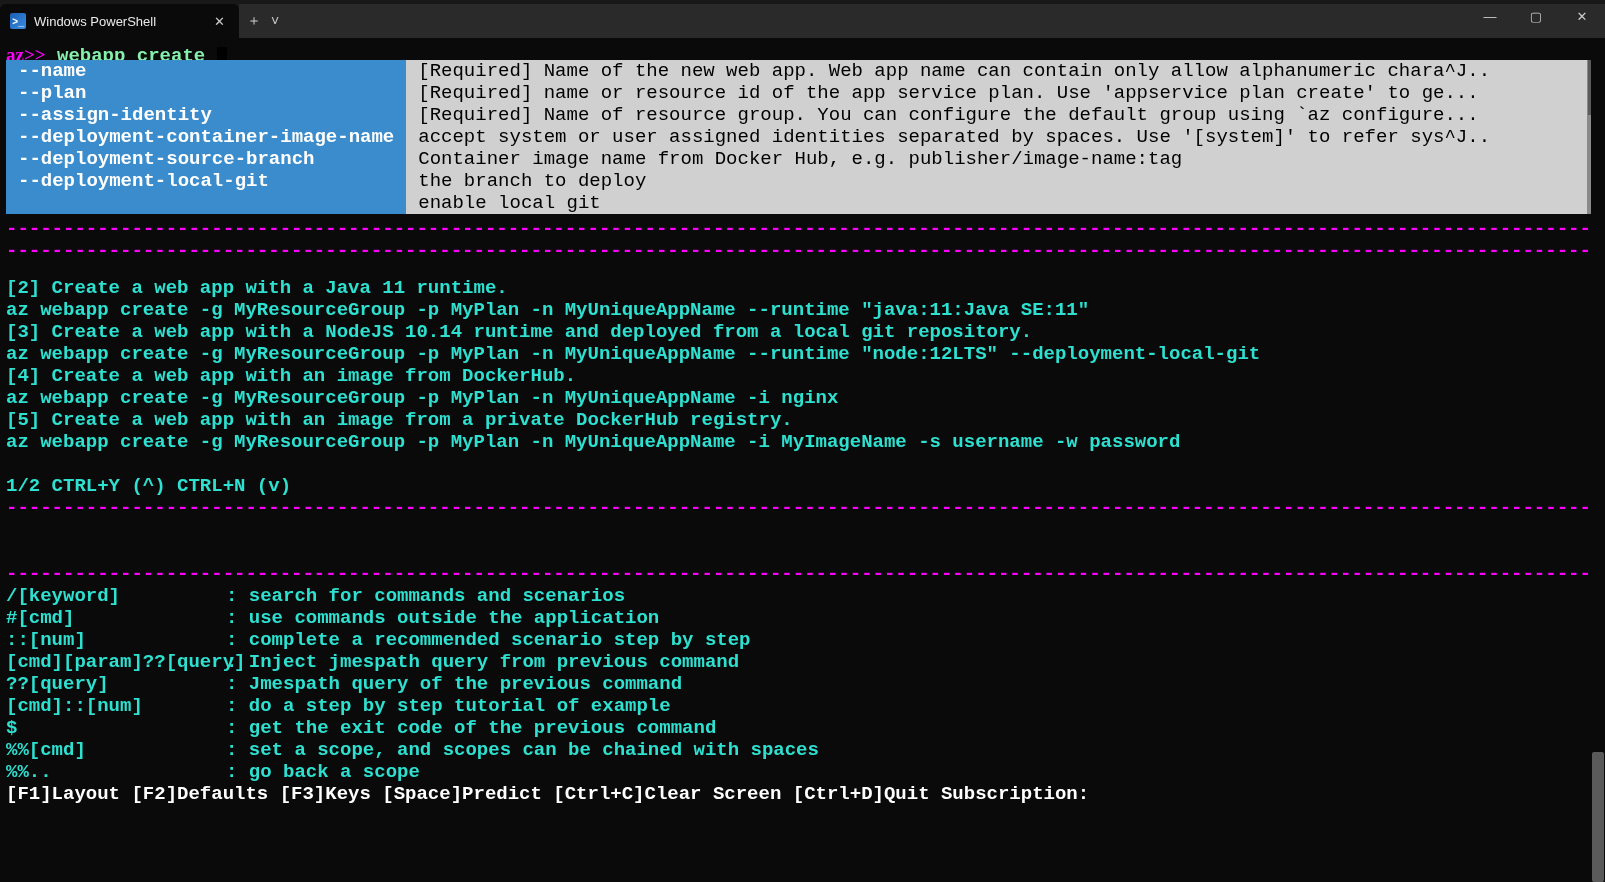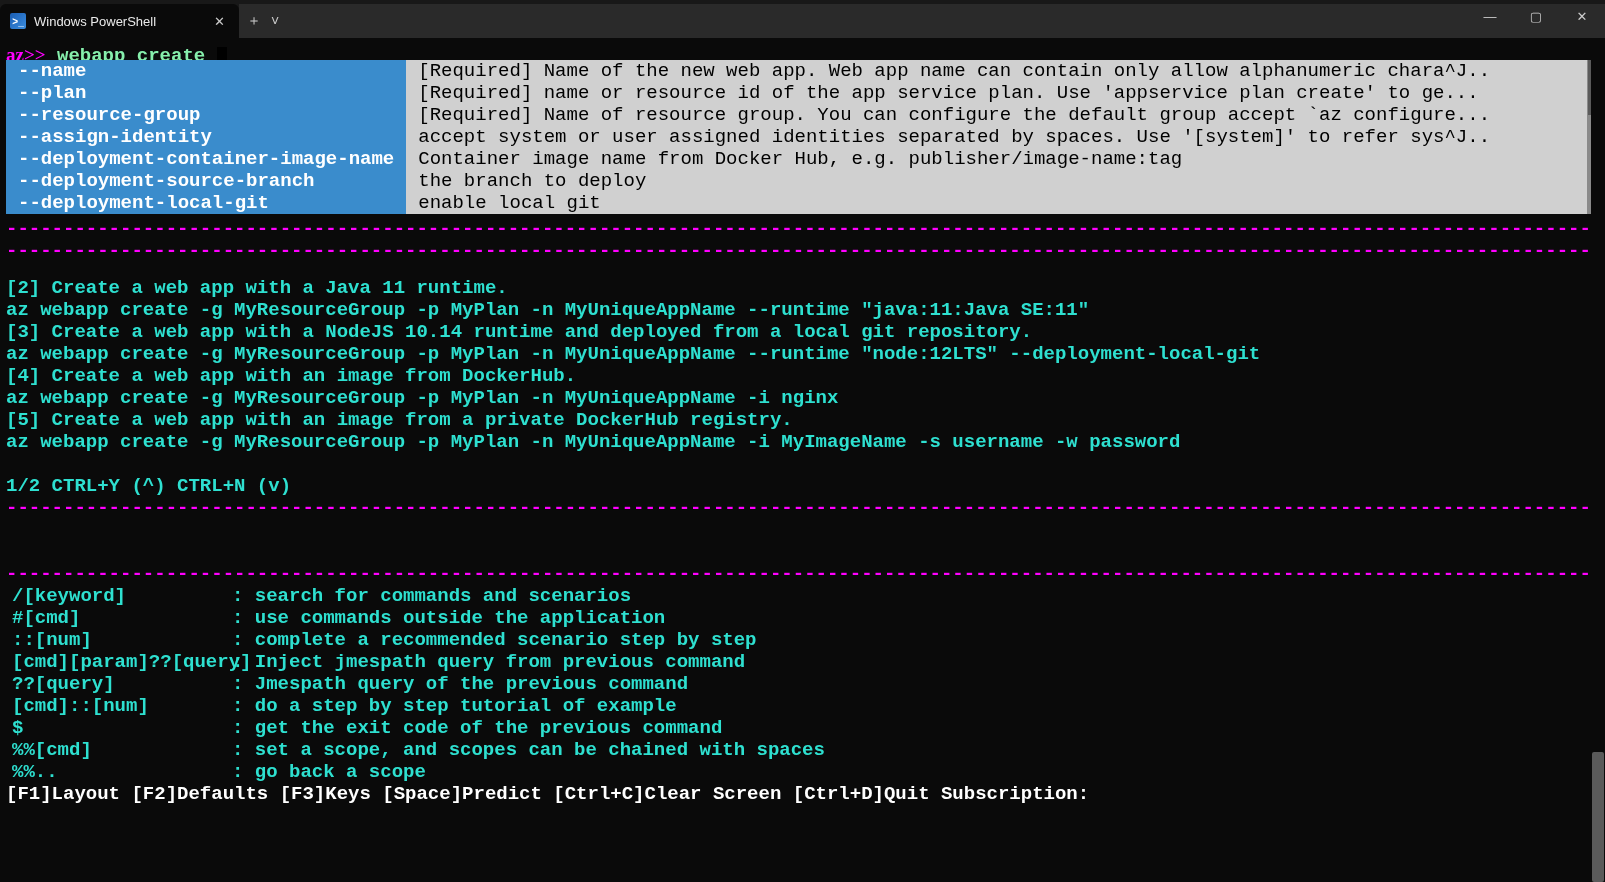--- a/index.html
+++ b/index.html
@@ -129,21 +129,21 @@
     font-weight: bold;
   }
 
   .title-line { color: var(--cyan); padding: 0 6px; font-weight:bold;}
   .star { color: var(--magenta); font-weight:bold;}
 
   .example-block { padding: 0 6px; color: var(--cyan); font-weight:bold;margin-top:15px;}
   .example-block .line { }
 
   .help-block { padding: 0 6px; color: var(--cyan); font-weight:bold;}
-  .help-row .key { display:inline-block; width: 220px; margin-left: 6px;}
+  .help-row .key { display:inline-block; width: 220px;}
   .footer-line {
     padding: 0 6px; color: #ffffff; font-weight:bold;
   }
   .main-scroll {
     position:absolute; right:0; top:38px; bottom:0; width:14px;
     background:#0a0a0a;
   }
   .main-scroll .thumb{
     position:absolute; left:1px; right:1px; bottom:0; height:130px;
     background:#5a5a5a;
@@ -172,30 +172,29 @@
 </div>
 
 <div class="terminal">
 
   <div class="prompt-line line"><span class="prompt">az&gt;&gt;</span><span class="cmd"> webapp create </span><span class="cursor"></span></div>
 
   <div class="suggest-box">
     <div class="flags-col">
       <div class="line">--name</div>
       <div class="line">--plan</div>
-      <div class="line">--resource-group</div>
       <div class="line">--assign-identity</div>
       <div class="line">--deployment-container-image-name</div>
       <div class="line">--deployment-source-branch</div>
       <div class="line">--deployment-local-git</div>
     </div>
     <div class="desc-col">
       <div class="line">[Required] Name of the new web app. Web app name can contain only allow alphanumeric chara^J..</div>
       <div class="line">[Required] name or resource id of the app service plan. Use 'appservice plan create' to ge...</div>
-      <div class="line">[Required] Name of resource group. You can configure the default group accept `az configure...</div>
+      <div class="line">[Required] Name of resource group. You can configure the default group using `az configure...</div>
       <div class="line">accept system or user assigned identities separated by spaces. Use '[system]' to refer sys^J..</div>
       <div class="line">Container image name from Docker Hub, e.g. publisher/image-name:tag</div>
       <div class="line">the branch to deploy</div>
       <div class="line">enable local git</div>
       <div class="desc-scroll"></div>
     </div>
   </div>
 
   <div class="divider line">----------------------------------------------------------------------------------------------------------------------------------------------</div>
 

